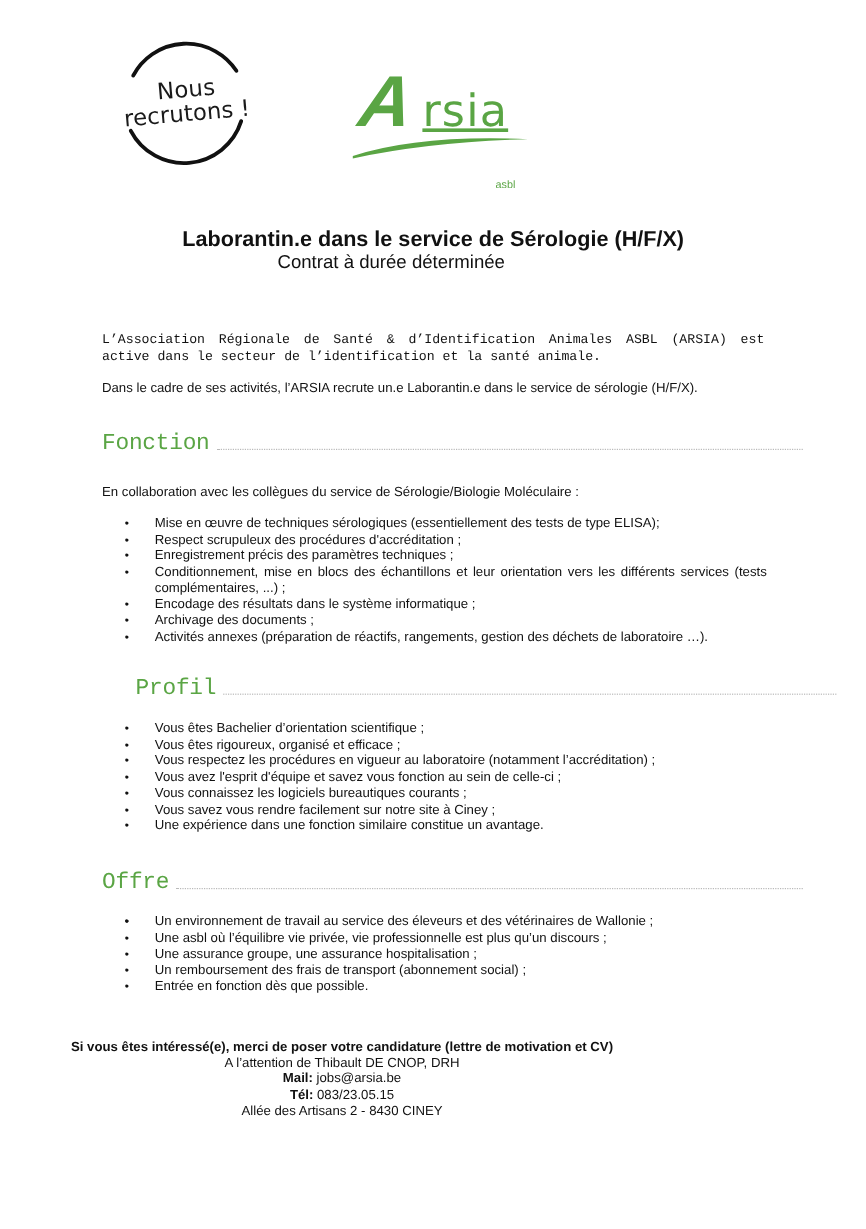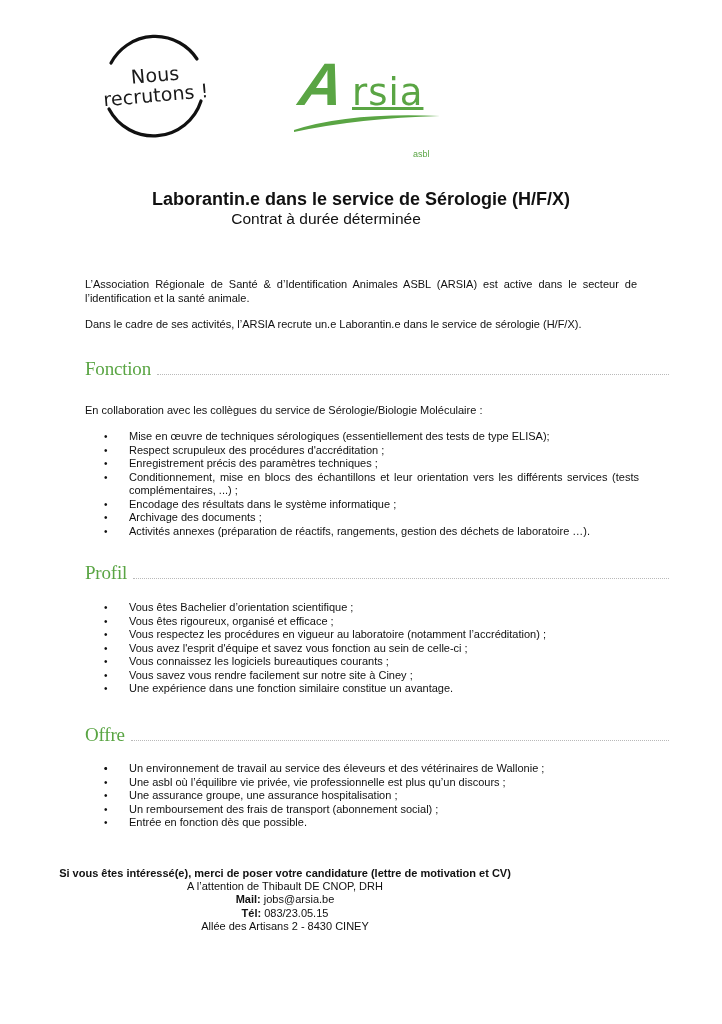--- a/index.html
+++ b/index.html
@@ -19,21 +19,21 @@
   .logo-rsia { position:absolute; left:62px; top:23px; font-size:37px; color:#5aa544; letter-spacing:1px; font-family:"DejaVu Sans", sans-serif;text-decoration:underline; }
   .logo-asbl { position:absolute; left:123px; top:69px; font-size:9px; color:#5aa544; font-family:Liberation Sans, sans-serif;margin-top:32px; }
   .logo svg { position:absolute; left:0; top:0; }
 
   .title { position:absolute; left:0; width:722px; top:189px; text-align:center; font-size:18px; font-weight:bold; color:#111; }
   .subtitle { position:absolute; left:0; width:652px; top:210px; text-align:center; font-size:15.5px; color:#111; }
 
   .para { position:absolute; left:85px; width:552px; font-size:11px; line-height:13.5px; text-align:justify; color:#111; }
 
   .section-head { position:absolute; left:85px; width:584px; height:24px; display:flex; align-items:flex-end; }
-  .section-title { font-family:Liberation Serif, serif; font-size:19px; color:#5aa544; font-weight:500; line-height:20px; letter-spacing:-0.2px; }
+  .section-title { font-family:Liberation Mono, monospace; font-size:19px; color:#5aa544; font-weight:500; line-height:20px; letter-spacing:-0.2px; }
   .section-rule { flex:1; margin-left:6px; margin-bottom:4px; border-bottom:1px dotted #b9b9b9; height:1px; }
 
   .list { position:absolute; left:104px; width:535px; list-style:none; font-size:11px; line-height:13.5px; color:#111; }
   .list li { position:relative; padding-left:25px; text-align:justify; }
   .list li .bullet { position:absolute; left:0; top:0; font-size:10px; }
 
   .contact { position:absolute; left:0; width:570px; top:867px; text-align:center; font-size:11px; line-height:13.2px; color:#111; }
   .contact .strong { font-weight:bold; }
 </style>
 </head>
@@ -55,39 +55,39 @@
     <path d="M 4 82 Q 60 64 150 68 Q 70 70 4 84 Z" fill="#5aa544"></path>
   </svg>
   <span class="logo-a">A</span>
   <span class="logo-rsia">rsia</span>
   <span class="logo-asbl">asbl</span>
 </div>
 
 <div class="title">Laborantin.e dans le service de Sérologie (H/F/X)</div>
 <div class="subtitle">Contrat à durée déterminée</div>
 
-<p class="para" style="top:278px;">L’Association Régionale de Santé &amp; d’Identification Animales ASBL (ARSIA) est active dans le secteur de l’identification et la santé animale.</p>
+<p class="para" style="top:278px;font-family:Liberation Mono, monospace;">L’Association Régionale de Santé &amp; d’Identification Animales ASBL (ARSIA) est active dans le secteur de l’identification et la santé animale.</p>
 <p class="para" style="top:318px;">Dans le cadre de ses activités, l’ARSIA recrute un.e Laborantin.e dans le service de sérologie (H/F/X).</p>
 
 <div class="section-head" style="top:355px;">
   <span class="section-title">Fonction</span>
   <span class="section-rule"></span>
 </div>
 <p class="para" style="top:404px;">En collaboration avec les collègues du service de Sérologie/Biologie Moléculaire :</p>
 <ul class="list" style="top:430px;">
   <li><span class="bullet">•</span><span>Mise en œuvre de techniques sérologiques (essentiellement des tests de type ELISA);</span></li>
   <li><span class="bullet">•</span><span>Respect scrupuleux des procédures d'accréditation ;</span></li>
   <li><span class="bullet">•</span><span>Enregistrement précis des paramètres techniques ;</span></li>
   <li><span class="bullet">•</span><span>Conditionnement, mise en blocs des échantillons et leur orientation vers les différents services (tests complémentaires, ...) ;</span></li>
   <li><span class="bullet">•</span><span>Encodage des résultats dans le système informatique ;</span></li>
   <li><span class="bullet">•</span><span>Archivage des documents ;</span></li>
   <li><span class="bullet">•</span><span>Activités annexes (préparation de réactifs, rangements, gestion des déchets de laboratoire …).</span></li>
 </ul>
 
-<div class="section-head" style="top:559px;">
+<div class="section-head" style="top:559px;margin-left:28px;">
   <span class="section-title">Profil</span>
   <span class="section-rule"></span>
 </div>
 <ul class="list" style="top:601px;">
   <li><span class="bullet">•</span><span>Vous êtes Bachelier d’orientation scientifique ;</span></li>
   <li><span class="bullet">•</span><span>Vous êtes rigoureux, organisé et efficace ;</span></li>
   <li><span class="bullet">•</span><span>Vous respectez les procédures en vigueur au laboratoire (notamment l’accréditation) ;</span></li>
   <li><span class="bullet">•</span><span>Vous avez l'esprit d'équipe et savez vous fonction au sein de celle-ci ;</span></li>
   <li><span class="bullet">•</span><span>Vous connaissez les logiciels bureautiques courants ;</span></li>
   <li><span class="bullet">•</span><span>Vous savez vous rendre facilement sur notre site à Ciney ;</span></li>

